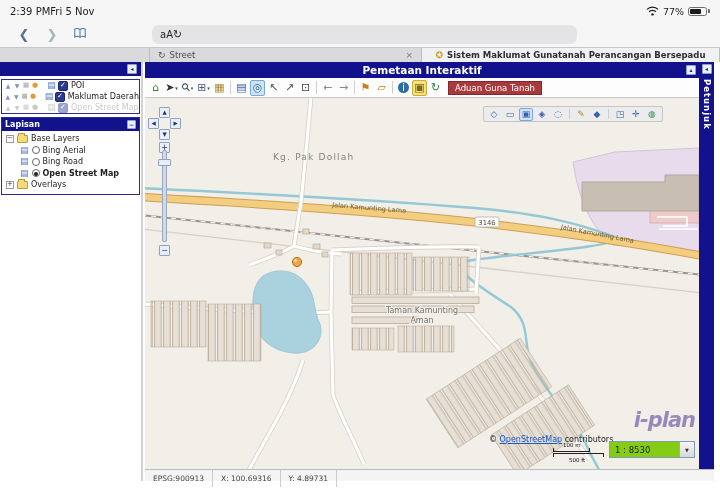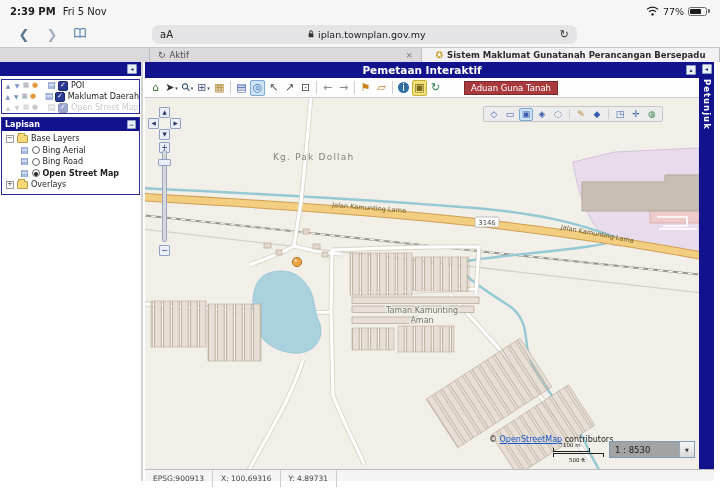--- a/index.html
+++ b/index.html
@@ -2,21 +2,21 @@
 <html><head>
 <meta charset="utf-8">
 <style>
   html,body{margin:0;padding:0;background:#555;}
   *{box-sizing:border-box;}
   .screen{position:relative;width:720px;height:503px;background:#ffffff;font-family:"DejaVu Sans",sans-serif;overflow:hidden;}
 
   
   .chrome{position:absolute;left:0;top:0;width:720px;height:62px;background:#f6f6f7;}
   .ios-status{position:absolute;left:0;top:0;width:720px;height:22px;display:flex;align-items:center;padding:0 10px;font-size:10px;color:#1c1c1e;}
-  .ios-time{font-weight:bold;margin-right:7px;}
+  .ios-time{font-weight:normal;}
   .ios-right{margin-left:auto;display:flex;align-items:center;gap:4px;font-size:9.5px;}
   .batt{position:relative;width:19px;height:9px;border:1px solid #6b6b70;border-radius:2.5px;padding:1px;}
   .batt .lvl{display:block;height:100%;width:72%;background:#1c1c1e;border-radius:1px;}
   .batt-tip{width:2px;height:4px;background:#6b6b70;border-radius:0 1px 1px 0;margin-left:-3px;}
   .sf-toolbar{position:absolute;left:0;top:22px;width:720px;height:25px;display:flex;align-items:center;padding:0 10px;}
   .nav-ic{font-size:13px;color:#55738c;width:28px;text-align:center;cursor:default;}
   .nav-ic.fwd{color:#a5b2bd;}
   .url-pill{position:absolute;left:152px;top:2.5px;width:425px;height:19px;background:#e4e4e7;border-radius:7px;display:flex;align-items:center;padding:0 8px;font-size:9.5px;color:#1c1c1e;}
   .reader{color:#222;font-size:10px;}
   .url-center{flex:1;display:flex;align-items:center;justify-content:center;gap:3px;}
@@ -81,21 +81,21 @@
   .g-img{color:#b08a2e;}
   .g-lay{color:#3a5fae;}
   .g-pan{color:#2e6da4;}
   .g-cur{color:#555;font-size:10px;}
   .g-ext{color:#444;}
   .g-hist{color:#8a8a8a;}
   .g-meas{color:#c77f1f;font-size:10px;}
   .g-info{display:inline-flex;width:11px;height:11px;border-radius:50%;background:#2e6da4;color:#fff;font-size:8px;align-items:center;justify-content:center;}
   .g-ident{color:#7a6a1f;}
   .g-refresh{color:#2d7d46;font-size:12px;}
-  .aduan{margin-left:20px;height:14px;background:#a83a3e;border:1px solid #7e2a2d;color:#fff;font-size:8.5px;display:inline-flex;align-items:center;padding:0 6px;cursor:default;}
+  .aduan{margin-left:4px;height:14px;background:#a83a3e;border:1px solid #7e2a2d;color:#fff;font-size:8.5px;display:inline-flex;align-items:center;padding:0 6px;cursor:default;}
 
   
   .map{position:absolute;left:145px;top:98px;width:554px;height:371px;background:#f2efe9;overflow:hidden;}
   .map-svg{position:absolute;left:0;top:0;width:554px;height:371px;}
   .lbl-village{font-size:9px;fill:#84847c;letter-spacing:1.2px;}
   .lbl-road{font-size:6.6px;fill:#6b5c25;text-anchor:middle;}
   .lbl-badge{font-size:6.8px;fill:#494949;text-anchor:middle;}
   .lbl-estate{font-size:8px;fill:#73736a;text-anchor:middle;paint-order:stroke;stroke:#f2efe9;stroke-width:2px;}
 
   
@@ -114,21 +114,21 @@
 
   
   .watermark{position:absolute;right:4px;top:310px;font-size:21px;font-weight:bold;font-style:italic;color:#7b68ae;opacity:.75;letter-spacing:-1px;}
   .attrib{position:absolute;left:344px;top:337px;font-size:8px;color:#222;}
   .attrib a{color:#1a57c9;text-decoration:underline;}
   .sbar{position:absolute;left:408px;top:344px;width:54px;font-size:5.5px;color:#111;text-align:left;}
   .sbar .m-lab{margin-left:10px;}
   .sbar .bar1{width:37px;height:4px;border:1px solid #222;border-top:none;}
   .sbar .bar2{width:51px;height:4px;border:1px solid #222;border-bottom:none;margin-top:1px;}
   .sbar .f-lab{margin-left:16px;}
-  .scale-select{position:absolute;left:464px;top:343px;width:86px;height:17px;background:#a3a3a3;border:1px solid #7f9db9;display:flex;align-items:center;font-size:8.5px;color:#222;}
+  .scale-select{position:absolute;left:464px;top:343px;width:86px;height:17px;background:#84cc16;border:1px solid #7f9db9;display:flex;align-items:center;font-size:8.5px;color:#222;}
   .scale-select .val{flex:1;padding-left:5px;}
   .scale-select .dd{width:15px;height:100%;background:linear-gradient(#f6f6f6,#d8d8d8);border-left:1px solid #9ab;display:flex;align-items:center;justify-content:center;font-size:5px;color:#333;}
 
   
   .coord-bar{position:absolute;left:145px;top:469px;width:569px;height:12px;background:#f4f4f4;border-top:1px solid #bbb;display:flex;align-items:center;font-size:7.5px;color:#444;gap:0;}
   .coord-item{padding:0 8px;border-right:1px solid #ccc;height:17px;display:flex;align-items:center;margin-top:6px;}
   .petunjuk{position:absolute;left:699px;top:62px;width:15px;height:407px;display:flex;flex-direction:column;align-items:center;padding-top:2px;gap:5px;}
   .petunjuk .vtext{writing-mode:vertical-rl;font-size:8.5px;font-weight:bold;color:#fff;letter-spacing:1px;}
   .bottom-bar{position:absolute;left:0;top:481px;width:720px;height:22px;display:flex;align-items:flex-start;padding:2px 8px 0 8px;font-size:8.5px;font-weight:bold;}
   .home-indicator{position:absolute;left:275px;top:14px;width:170px;height:4.5px;background:#e8e8ec;border-radius:3px;}
@@ -158,46 +158,39 @@
     <div class="sf-toolbar">
       <span class="nav-ic">❮</span>
       <span class="nav-ic fwd">❯</span>
       <span class="nav-ic">
         <svg width="14" height="12" viewBox="0 0 16 13">
             <path d="M2,2 C4,1 6,1 8,2.5 C10,1 12,1 14,2 V11 C12,10 10,10 8,11.5 C6,10 4,10 2,11 Z M8,2.5 V11.5" fill="none" stroke="#4d7ba6" stroke-width="1.2"></path>
           </svg>
       </span>
       <div class="url-pill">
         <span class="reader">aA</span>
-        <span class="url-center">
-          <svg width="8" height="10" viewBox="0 0 12 14">
-              <path d="M4,6 V4 A2,2 0 0 1 8,4 V6" fill="none" stroke="#333" stroke-width="1.4"></path>
-              <rect x="2.4" y="6" width="7.2" height="6" rx="1" fill="#333"></rect>
-            </svg>
-          <span>iplan.townplan.gov.my</span>
-        </span>
         <span class="url-refresh">↻</span>
       </div>
       <span class="sf-right">
         <svg width="14" height="15" viewBox="0 0 16 18">
             <path d="M8,1 V10 M5,3.5 L8,1 L11,3.5" fill="none" stroke="#5586b0" stroke-width="1.4"></path>
             <path d="M4,7 H2 V16 H14 V7 H12" fill="none" stroke="#5586b0" stroke-width="1.4"></path>
           </svg>
         <span class="plus-ic">+</span>
         <svg width="15" height="14" viewBox="0 0 17 16">
             <rect x="4.5" y="1.5" width="11" height="10" rx="2" fill="none" stroke="#5586b0" stroke-width="1.3"></rect>
             <rect x="1.5" y="4.5" width="11" height="10" rx="2" fill="#f6f6f7" stroke="#5586b0" stroke-width="1.3"></rect>
           </svg>
       </span>
     </div>
     <div class="tabbar">
       <span class="tab-spacer"></span>
       <span class="tab inactive">
         <span class="tab-ic">↻</span>
-        <span>Aktif</span>
+        <span>Street</span>
         <span class="tab-close">×</span>
       </span>
       <span class="tab active">
         <span class="emblem">✪</span>
         <span>Sistem Maklumat Gunatanah Perancangan Bersepadu</span>
       </span>
     </div>
   </div>
 
   <aside class="sidebar">
@@ -459,20 +452,21 @@
       <span class="sq-btn" style="left:14px;top:9px">▲</span>
       <span class="sq-btn" style="left:3px;top:20px">◀</span>
       <span class="sq-btn" style="left:25px;top:20px">▶</span>
       <span class="sq-btn" style="left:14px;top:31px">▼</span>
       <span class="sq-btn" style="left:14px;top:44px;font-size:8px">+</span>
       <span class="pz-track"></span>
       <span class="pz-handle"></span>
       <span class="sq-btn" style="left:14px;top:147px;font-size:8px">−</span>
     </div>
 
+    <div class="watermark">i-plan</div>
     <div class="attrib">
       <span>©</span>
       <a>OpenStreetMap</a><span> contributors.</span>
     </div>
     <div class="sbar">
       <div class="m-lab">100 m</div>
       <div class="bar1"></div>
       <div class="bar2"></div>
       <div class="f-lab">500 ft</div>
     </div>

